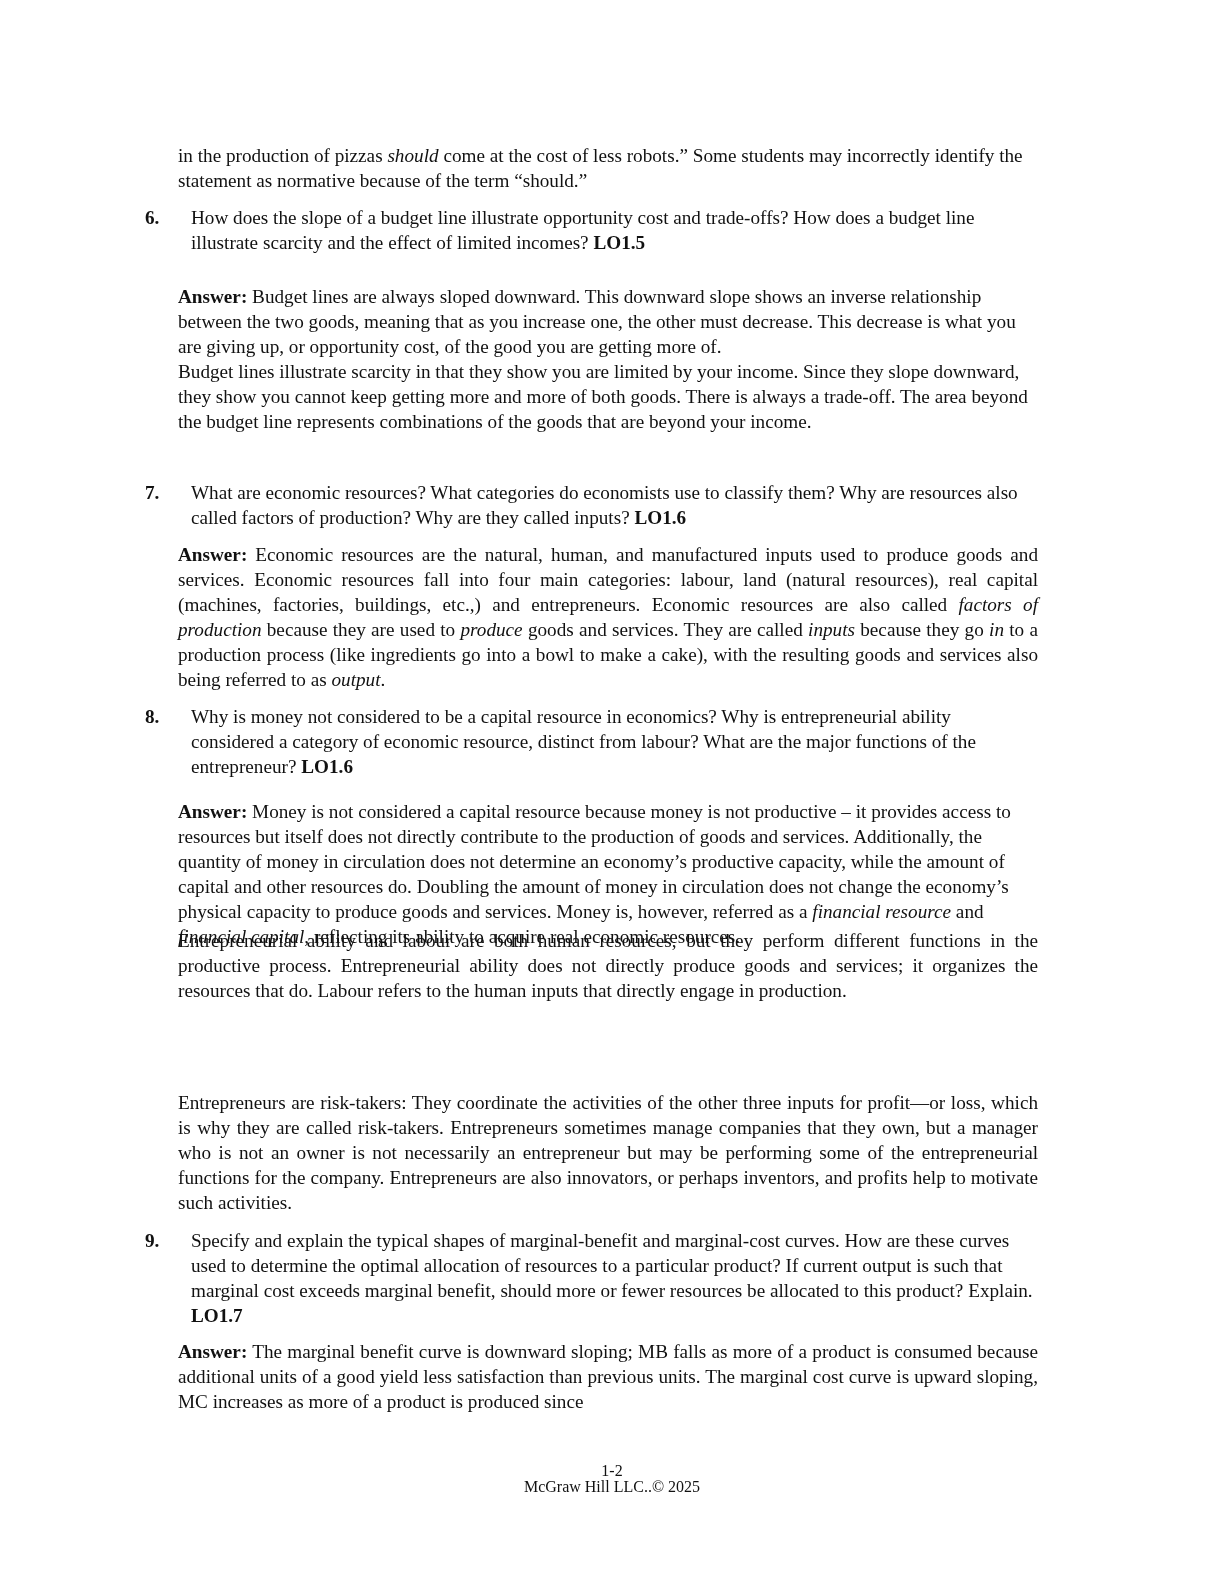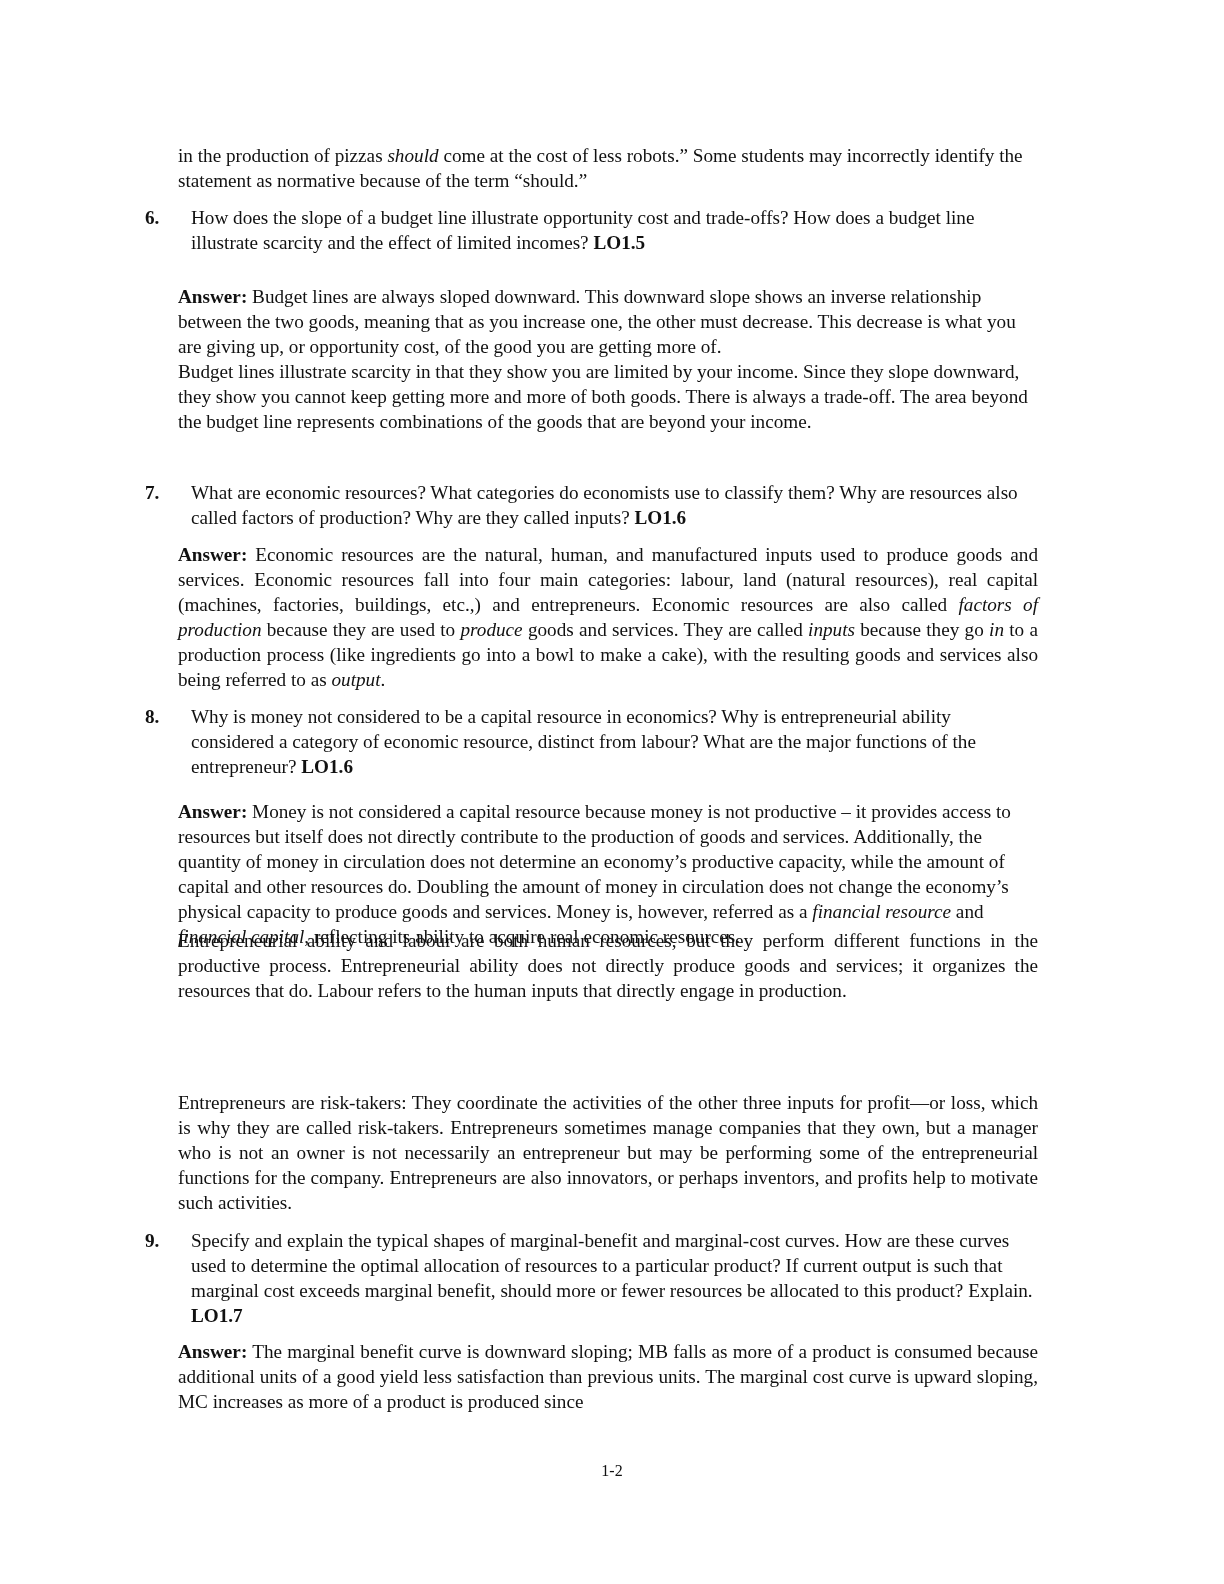--- a/index.html
+++ b/index.html
@@ -64,15 +64,16 @@
   <div class="q" style="top:1228px;">
     <span class="num">9.</span>
     <div class="qtext"><span>Specify and explain the typical shapes of marginal-benefit and marginal-cost curves. How are these curves used to determine the optimal allocation of resources to a particular product? If current output is such that marginal cost exceeds marginal benefit, should more or fewer resources be allocated to this product? Explain. </span><b>LO1.7</b></div>
   </div>
   <div class="ans justify" style="top:1339px;font-family:Liberation Serif, serif;">
     <p><b>Answer:</b><span> The marginal benefit curve is downward sloping; MB falls as more of a product is consumed because additional units of a good yield less satisfaction than previous units.  The marginal cost curve is upward sloping, MC increases as more of a product is produced since</span></p>
   </div>
 
   <div class="footer">
     <div>1-2</div>
+    <div>McGraw Hill LLC..© 2025</div>
   </div>
 
 </div>
 
 </body></html>

